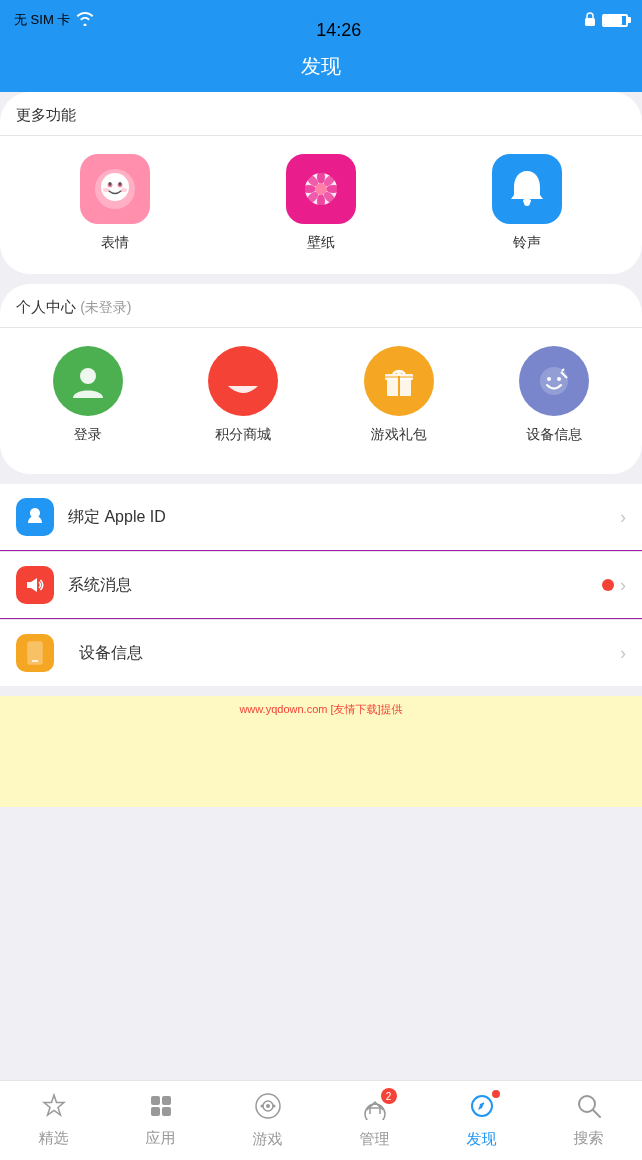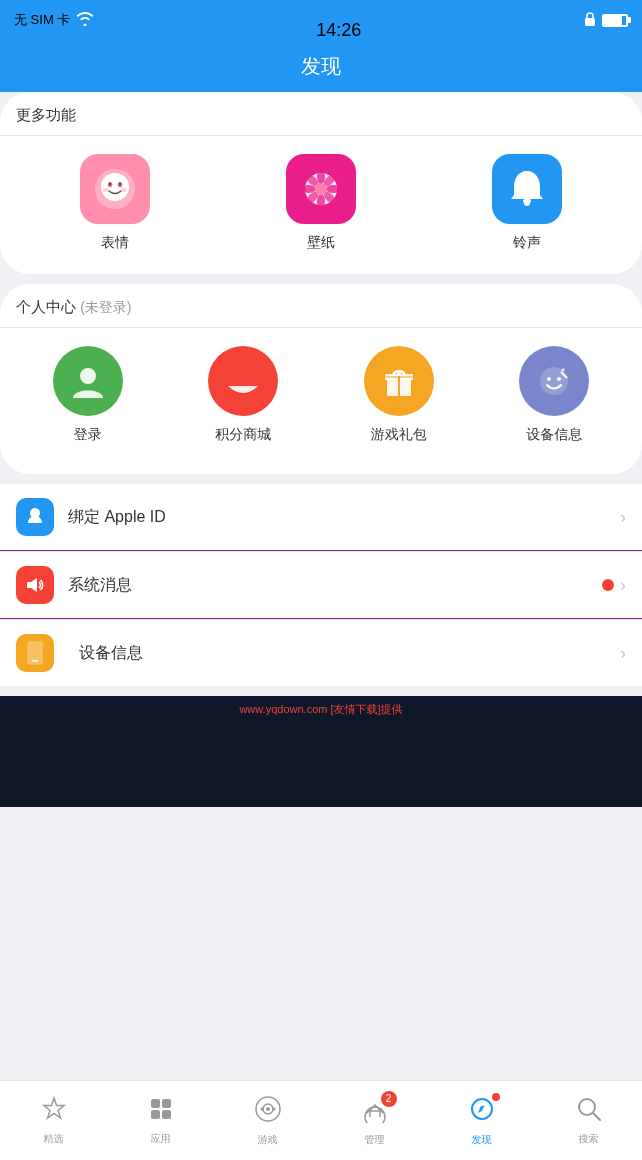--- a/index.html
+++ b/index.html
@@ -209,21 +209,21 @@
       height: 100%;
       position: relative;
     }
     .tab-icon {
       font-size: 24px;
       color: #999;
       position: relative;
     }
     .tab-icon.active { color: #2196F3; }
     .tab-label {
-      font-size: 10px;
+      font-size: 15px;
       color: #999;
     }
     .tab-label.active { color: #2196F3; }
     .tab-badge {
       position: absolute;
       top: -4px;
       right: -8px;
       background: #F44336;
       color: white;
       font-size: 10px;
@@ -244,21 +244,21 @@
       border-radius: 50%;
       background: #F44336;
     }
 
     
     .watermark {
       text-align: center;
       font-size: 11px;
       color: #F44336;
       padding: 6px 0 90px;
-      background: #0f172a;
+      background: #fef9c3;
     }
 
     
     .emoji-face {
       width: 70px; height: 70px;
       background: #FF8FAD;
       border-radius: 18px;
       display: flex; align-items: center; justify-content: center;
     }
     .wallpaper-icon-bg {

